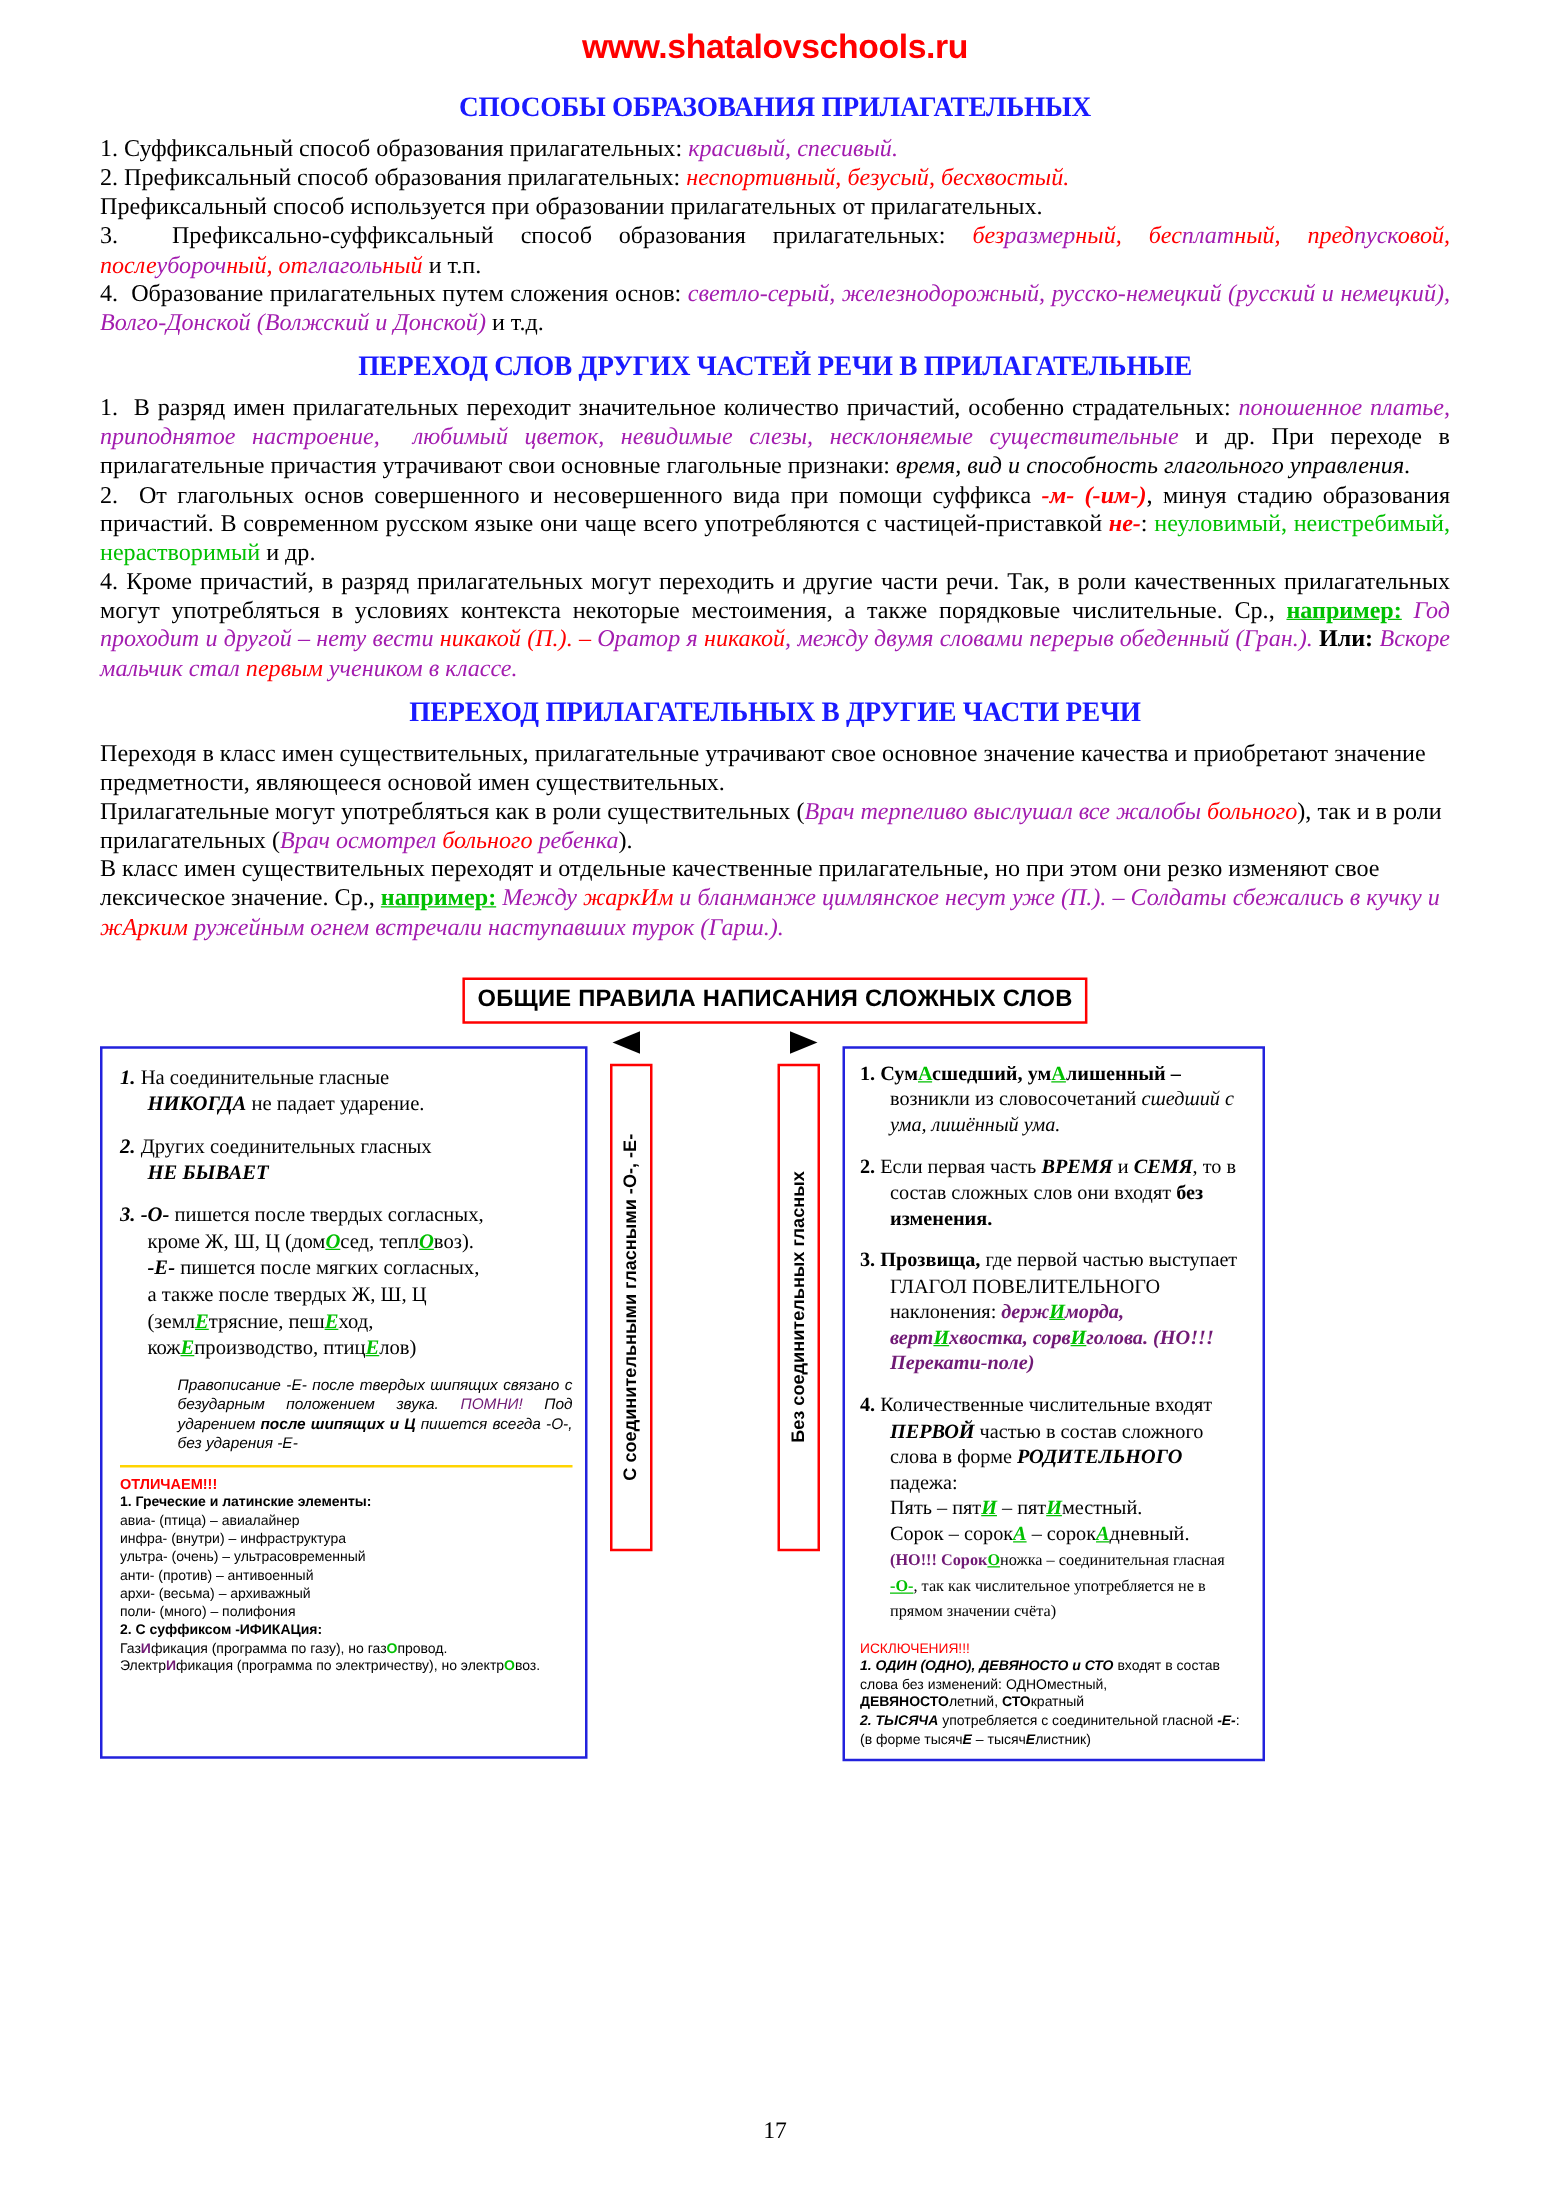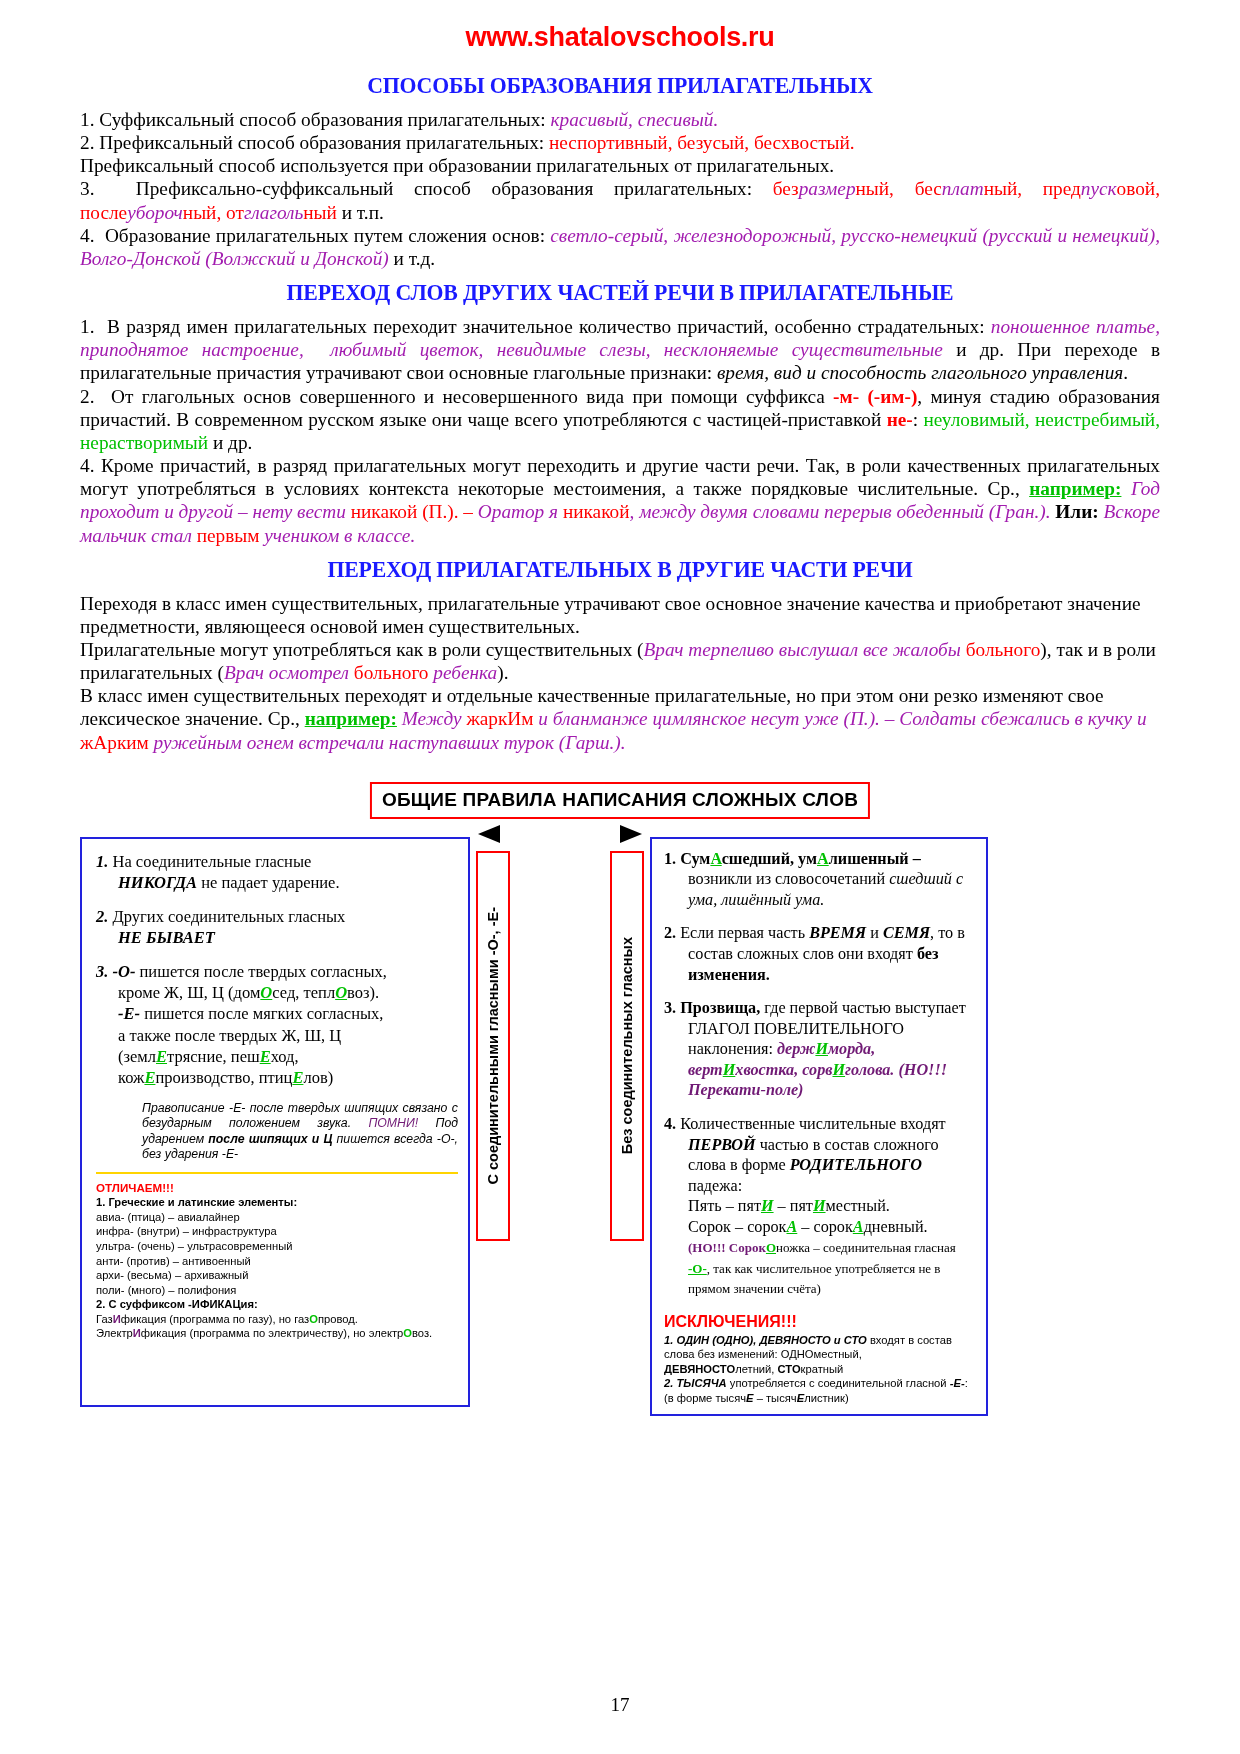--- a/index.html
+++ b/index.html
@@ -36,41 +36,41 @@
   p.body {
     font-size:19.3px;
     line-height:1.2;
     margin:0;
     text-align:justify;
     text-justify:inter-word;
   }
   p.nj { text-align:left; }
   .grn { color:#a21caf; font-style:italic; }
   .grn-n { color:#00c000; }
-  .red { color:#ff0000; }
+  .red { color:#ff0000; font-style:italic; }
   .red-n { color:#701a75; }
   .it { font-style:italic; }
   .bgrn { color:#00c000; font-weight:bold;text-decoration:underline; }
   .bblk { font-weight:bold; }
 
   
   .diagram { position:relative; margin-top:28px; }
   .diagram-title {
     border:2px solid #ff0000;
     display:inline-block;
     padding:5px 10px 6px 10px;
     font-family:"Liberation Sans", sans-serif;
     font-weight:bold;
     font-size:19px;
     letter-spacing:0.2px;
     position:relative;
     left:50%;
     transform:translateX(-50%);
   }
-  .cols { display:flex; align-items:flex-start; margin-top:18px; gap:0; }
+  .cols { display:flex; align-items:flex-start; margin-top:18px; gap:12px; }
 
   .boxL {
     width:390px;
     border:2px solid #2222dd;
     background:#fff;
     padding:12px 10px 8px 14px;
     min-height:570px;
     position:relative;
   }
   .boxR {
@@ -127,21 +127,21 @@
   .otl .tiny-it { font-style:italic; font-size:10.4px; }
 
   .ritem { font-size:16.2px; line-height:1.27; margin:0 0 13px 0; padding-left:24px; text-indent:-24px; }
   .ritem .rn { font-weight:bold; }
   .excl {
     font-family:"Liberation Sans", sans-serif;
     font-size:11.2px;
     line-height:1.30;
     margin-top:8px;
   }
-  .excl .hdr { color:#ff0000; font-weight:bold; font-size:16px; }
+  .excl .hdr { color:#ff0000; font-weight:normal; font-size:11px; }
 
   .pageno {
     position:absolute;
     bottom:38px; left:0; right:0;
     text-align:center;
     font-size:19px;
   }
 </style>
 </head>
 <body>

